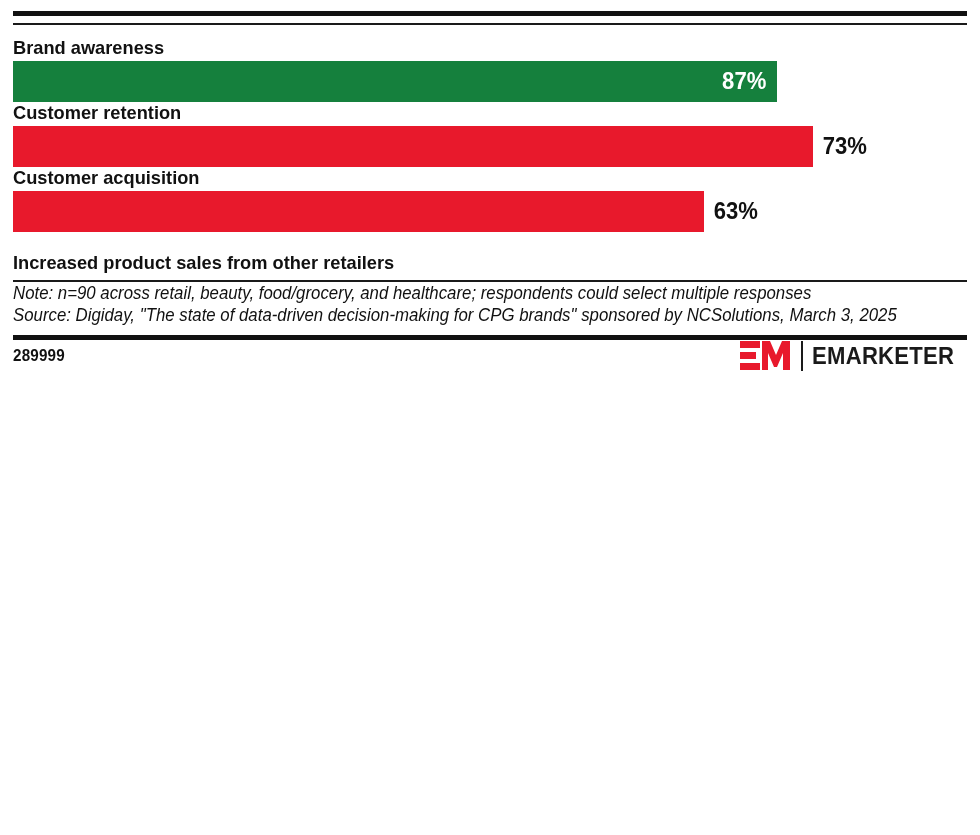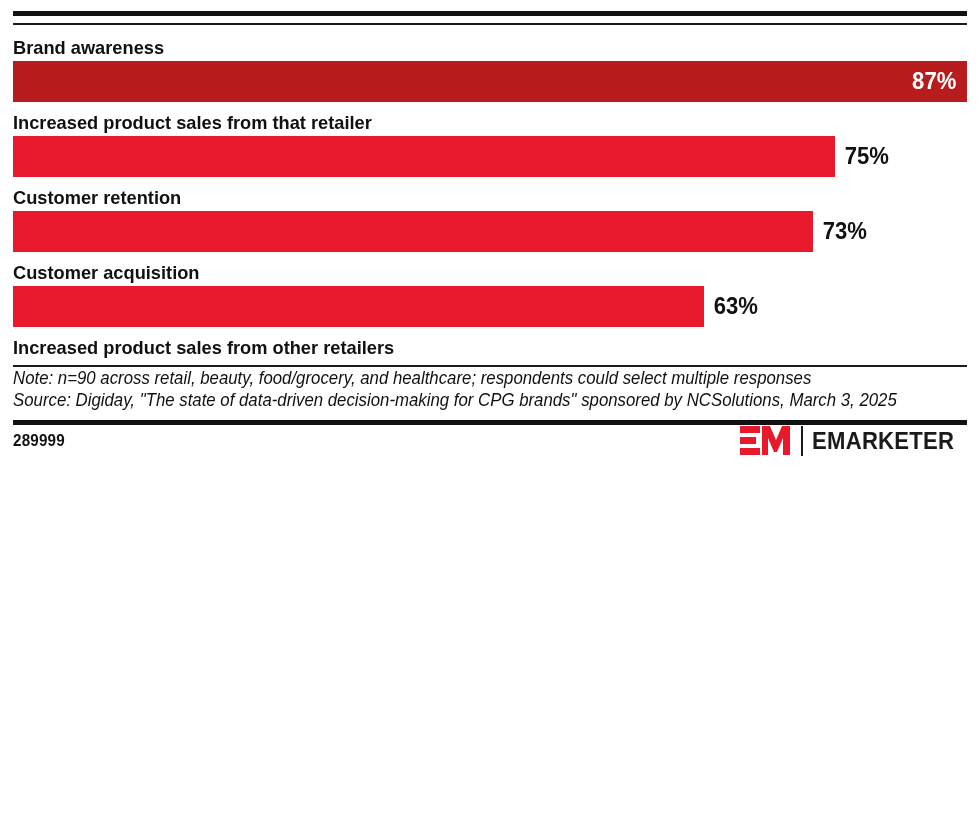--- a/index.html
+++ b/index.html
@@ -61,22 +61,22 @@
     line-height: 30px;
     font-style: italic;
     font-weight: normal;
     margin: 5px 0 0 0;
     transform: scaleX(0.95);
     transform-origin: left center;
   }
 
   
   .plot { padding-top: 12px; }
-  .bar-group { margin-bottom: 10px; }
-  .bar-group:last-child { margin-bottom: 0; }
+  .bar-group { }
+  .bar-group:last-child { margin-bottom: 0; margin-top: 20px; }
 
   .bar-label {
     font-family: "Liberation Sans Narrow", "Liberation Sans", sans-serif;
     font-size: 19px;
     line-height: 21px;
     font-weight: bold;
     color: #111111;
     transform: scaleX(0.96);
     transform-origin: left center;
     white-space: nowrap;
@@ -174,33 +174,26 @@
   <div class="rule-top"></div>
 
 
   <div class="rule-thin"></div>
 
   <div class="plot">
 
     <div class="bar-group">
       <div class="bar-label">Brand awareness</div>
       <div class="bar-row">
-        <div class="bar" style="width: 954px; background: #b91c1c;">
+        <div class="bar" style="width: 764px; background: #15803d;">
           <span class="bar-value-inside">87%</span>
         </div>
       </div>
     </div>
 
-    <div class="bar-group">
-      <div class="bar-label">Increased product sales from that retailer</div>
-      <div class="bar-row">
-        <div class="bar" style="width: 822.414px; background: rgb(232, 25, 44);"></div>
-        <span class="bar-value-outside">75%</span>
-      </div>
-    </div>
 
     <div class="bar-group">
       <div class="bar-label">Customer retention</div>
       <div class="bar-row">
         <div class="bar" style="width: 800.483px; background: rgb(232, 25, 44);"></div>
         <span class="bar-value-outside">73%</span>
       </div>
     </div>
 
     <div class="bar-group">

